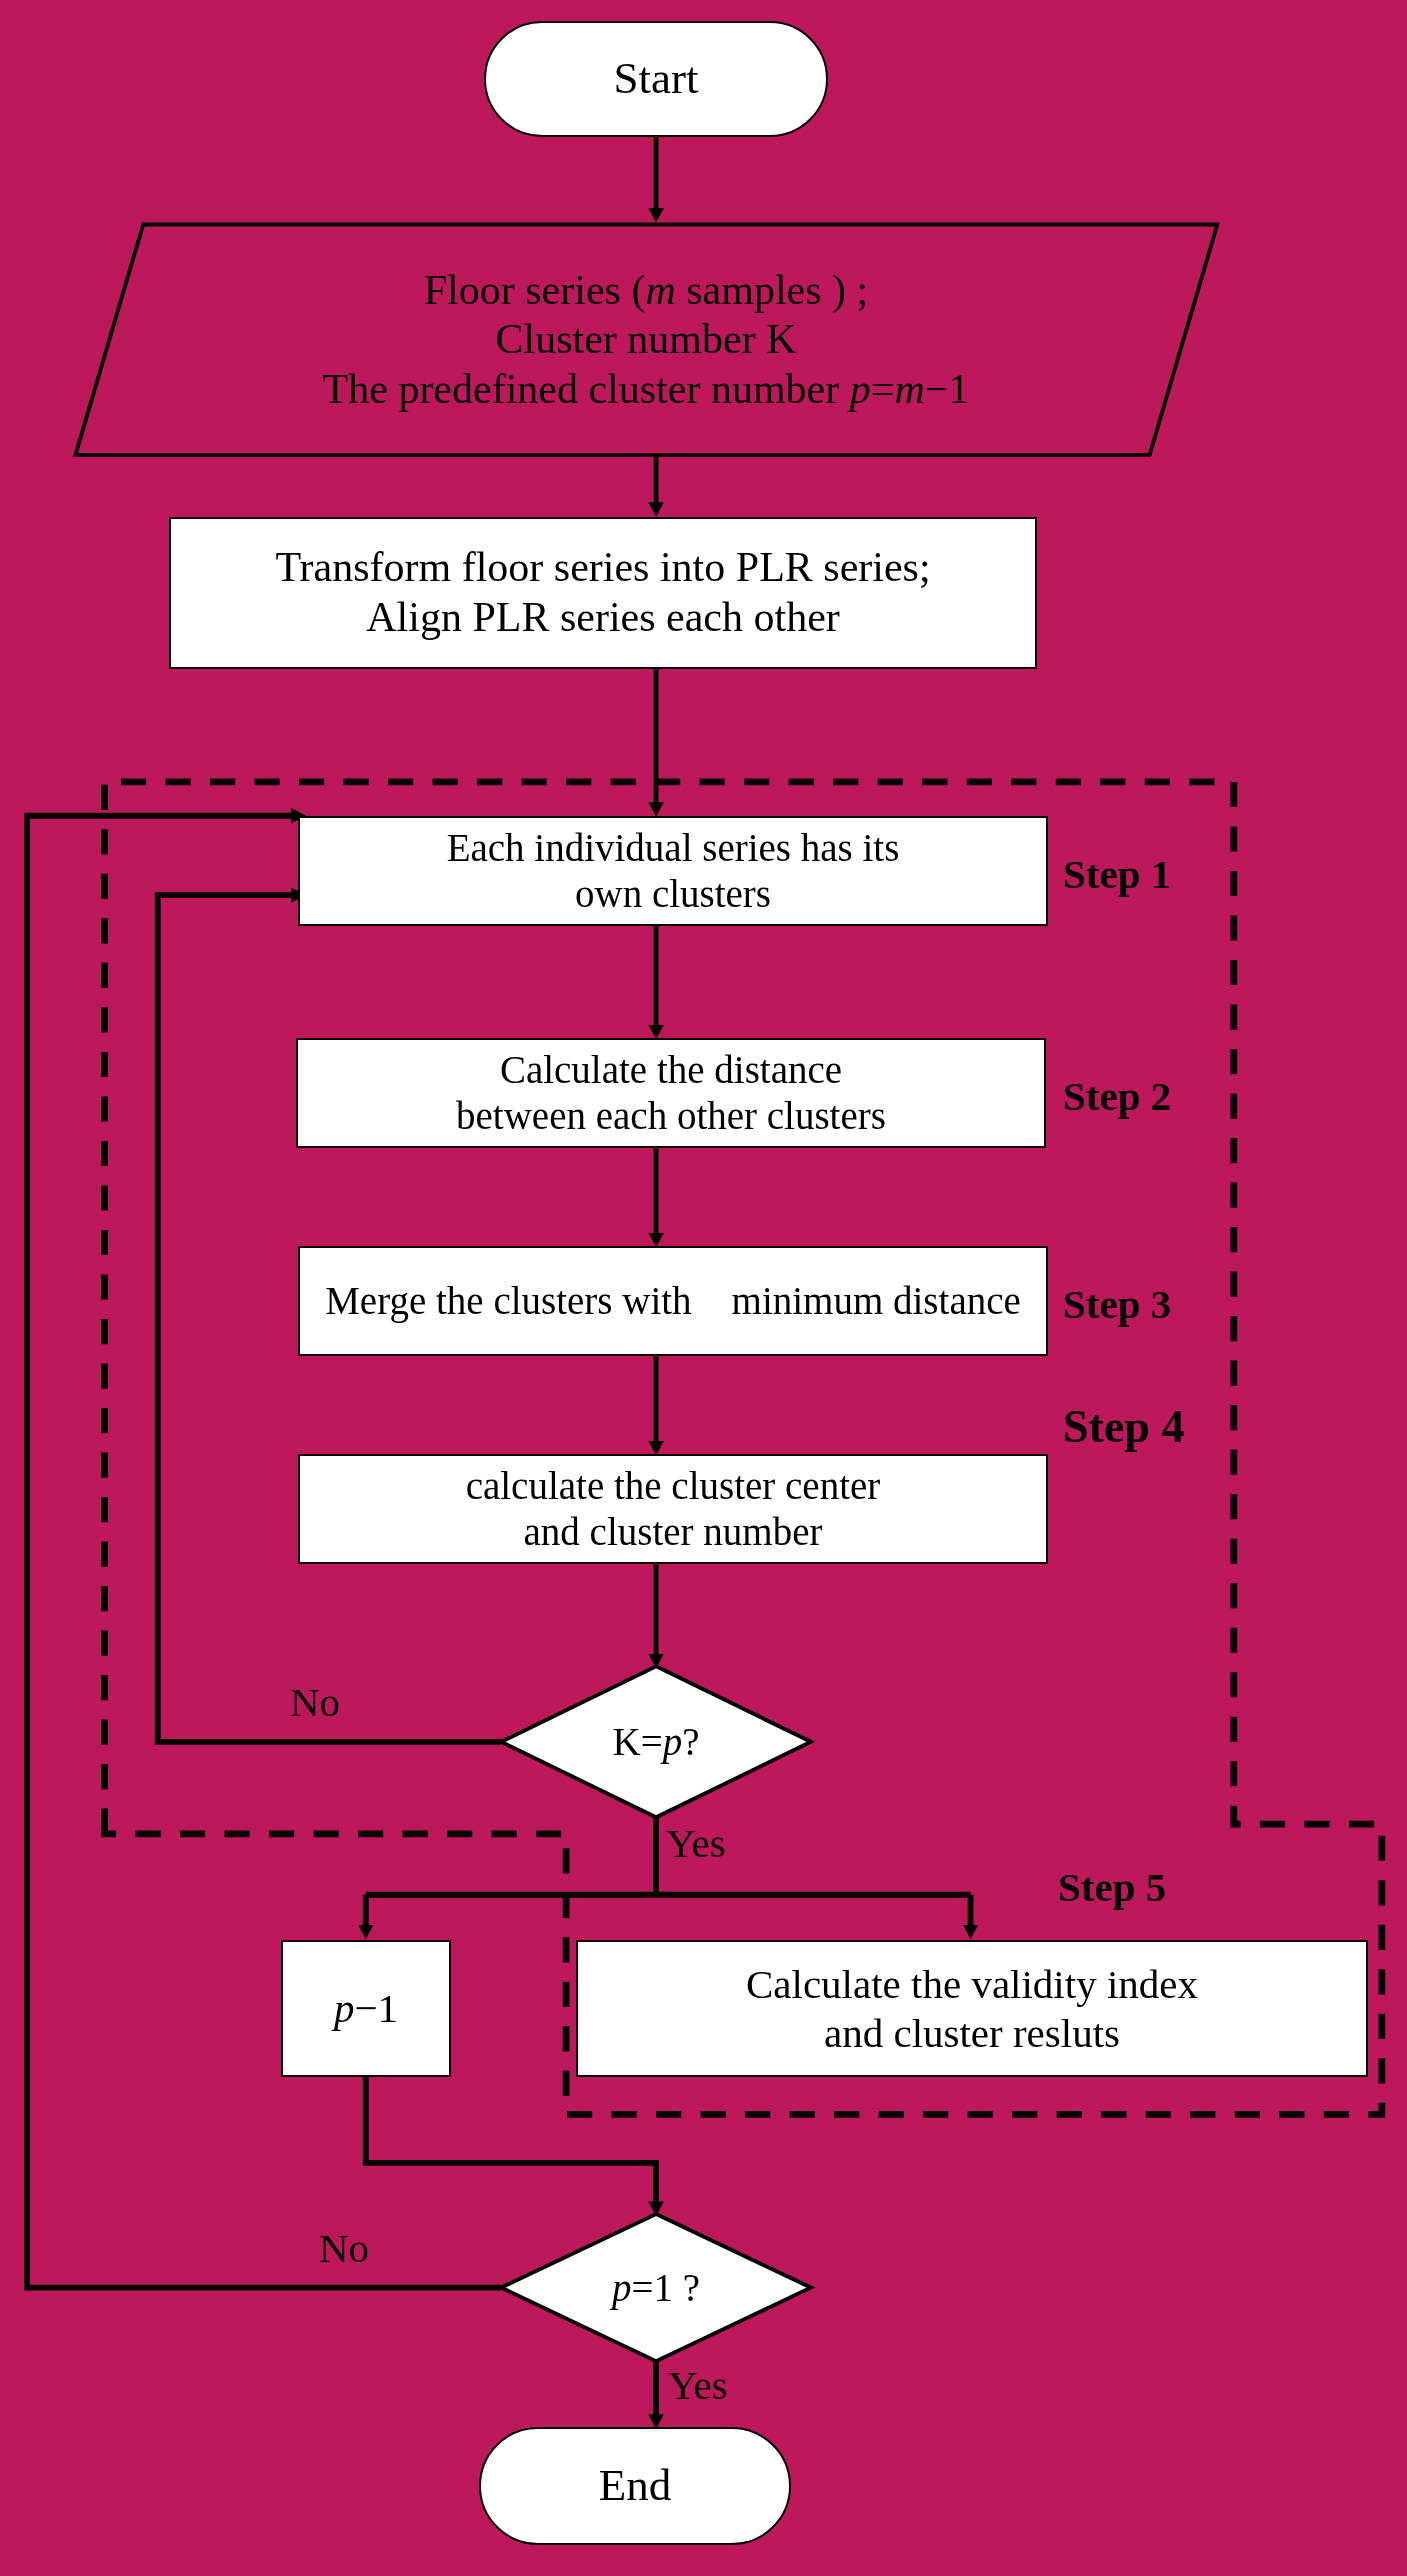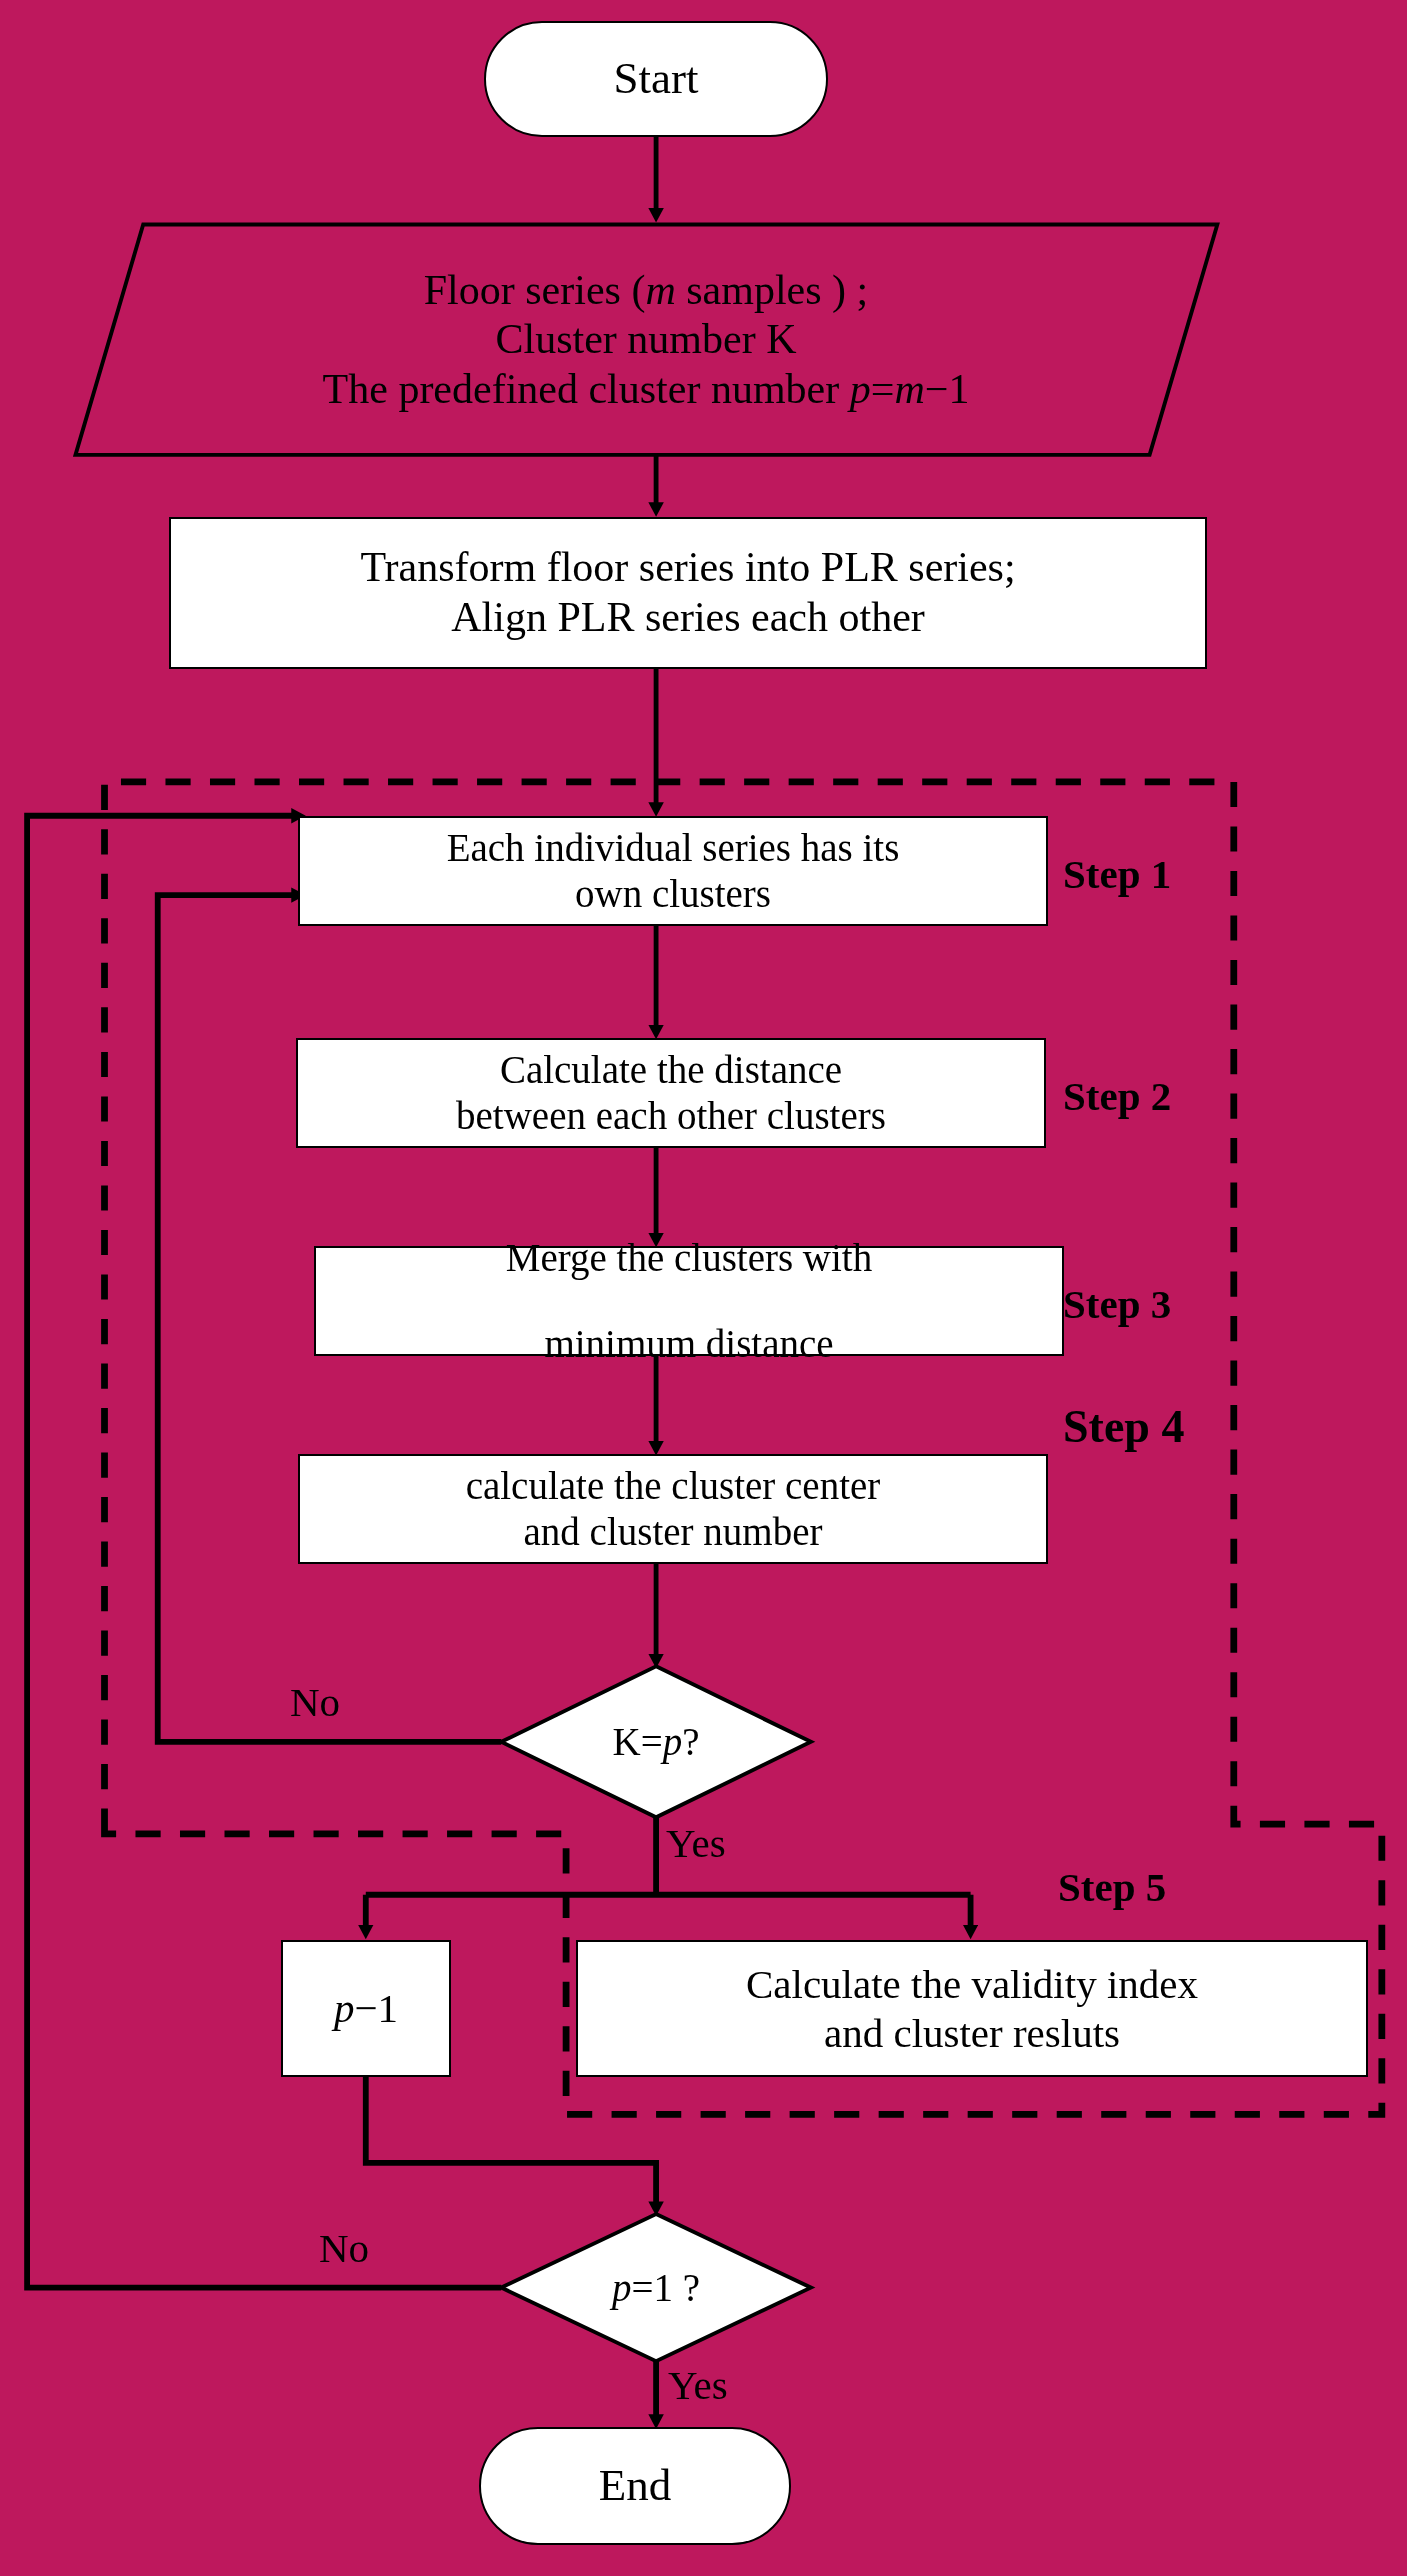--- a/index.html
+++ b/index.html
@@ -94,36 +94,36 @@
   <div class="node" style="left:75px;top:225px;width:1142px;height:230px;font-size:42px;flex-direction:column;background:transparent;">
     <div>
       <span>Floor series (</span><span class="it">m</span><span> samples ) ;</span>
     </div>
     <div>Cluster number K</div>
     <div>
       <span>The predefined cluster number </span><span class="it">p</span><span>=</span><span class="it">m</span><span>−1</span>
     </div>
   </div>
 
-  <div class="node rect" style="left:169px;top:517px;width:1038px;height:152px;font-size:42px;flex-direction:column;">
+  <div class="node rect" style="left:169px;top:517px;width:868px;height:152px;font-size:42px;flex-direction:column;">
     <div>Transform floor series into PLR series;</div>
     <div>Align PLR series each other</div>
   </div>
 
   <div class="node rect" style="left:298px;top:816px;width:750px;height:110px;font-size:39px;flex-direction:column;">
     <div>Each individual series has its</div>
     <div>own clusters</div>
   </div>
 
   <div class="node rect" style="left:296px;top:1038px;width:750px;height:110px;font-size:39px;flex-direction:column;">
     <div>Calculate the distance</div>
     <div>between each other clusters</div>
   </div>
 
-  <div class="node rect" style="left:314px;top:1246px;width:750px;height:110px;font-size:39px;flex-direction:column;gap:40px;">
+  <div class="node rect" style="left:298px;top:1246px;width:750px;height:110px;font-size:39px;flex-direction:row;gap:40px;">
     <div>Merge the clusters with</div>
     <div>minimum distance</div>
   </div>
 
   <div class="node rect" style="left:298px;top:1454px;width:750px;height:110px;font-size:39px;flex-direction:column;">
     <div>calculate the cluster center</div>
     <div>and cluster number</div>
   </div>
 
   <div class="node" style="left:559px;top:1713px;width:194px;height:58px;font-size:39px;background:transparent;">

